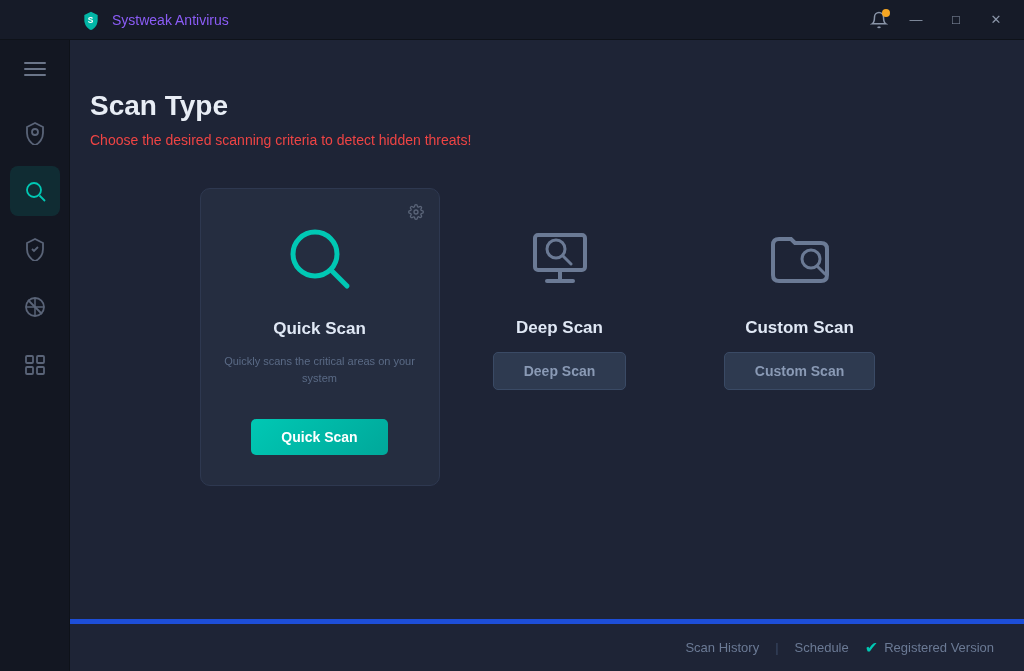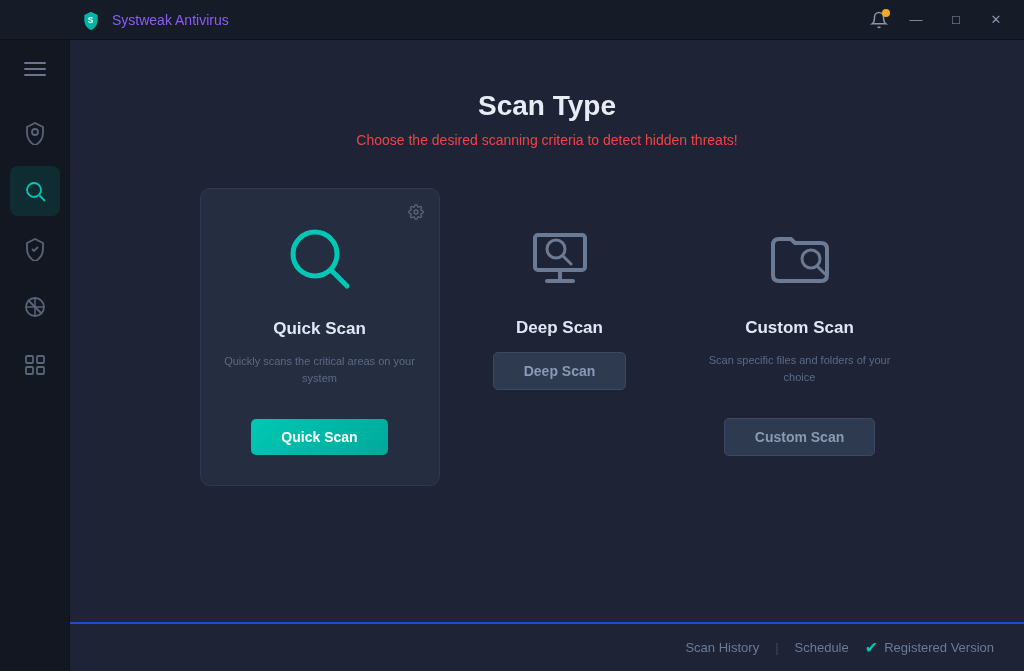--- a/index.html
+++ b/index.html
@@ -144,21 +144,21 @@
     
     .content-area {
       flex: 1;
       background: #1e2436;
       display: flex;
       flex-direction: column;
       position: relative;
     }
 
     .page-header {
-      text-align: center;
+      text-align: left;
       padding: 50px 20px 40px;
     }
     .page-title {
       font-size: 28px;
       font-weight: 600;
       color: #e8edf5;
       margin-bottom: 10px;
     }
     .page-subtitle {
       font-size: 14px;
@@ -240,21 +240,21 @@
       color: #8a9ab5;
       border: 1px solid #3a4a65;
     }
 
     
     .content-footer {
       padding: 14px 30px;
       display: flex;
       justify-content: flex-end;
       align-items: center;
-      border-top: 2px solid #1d4ed8;
+      border-top: 5px solid #1d4ed8;
       gap: 16px;
     }
     .footer-link {
       font-size: 13px;
       color: #6b7a95;
       cursor: pointer;
     }
     .footer-divider {
       color: #3a4a65;
       font-size: 13px;
@@ -393,21 +393,20 @@
         <div class="scan-card-icon">
           <svg width="70" height="70" viewBox="0 0 70 70" fill="none">
 
             <path d="M8 22 Q8 16 14 16 L26 16 L30 20 L56 20 Q62 20 62 26 L62 52 Q62 58 56 58 L14 58 Q8 58 8 52 Z" stroke="#6b7a95" stroke-width="4" fill="none"></path>
 
             <circle cx="46" cy="36" r="9" stroke="#6b7a95" stroke-width="3"></circle>
             <line x1="52" y1="43" x2="60" y2="51" stroke="#6b7a95" stroke-width="3" stroke-linecap="round"></line>
           </svg>
         </div>
         <div class="scan-card-name">Custom Scan</div>
-        <div class="scan-card-desc">Scan specific files and folders of your choice</div>
         <button class="scan-btn secondary">Custom Scan</button>
       </div>
     </div>
 
     <div class="content-footer">
       <span class="footer-link">Scan History</span>
       <span class="footer-divider">|</span>
       <span class="footer-link">Schedule</span>
       <div class="registered-badge">
         <span class="check-icon">✔</span>

